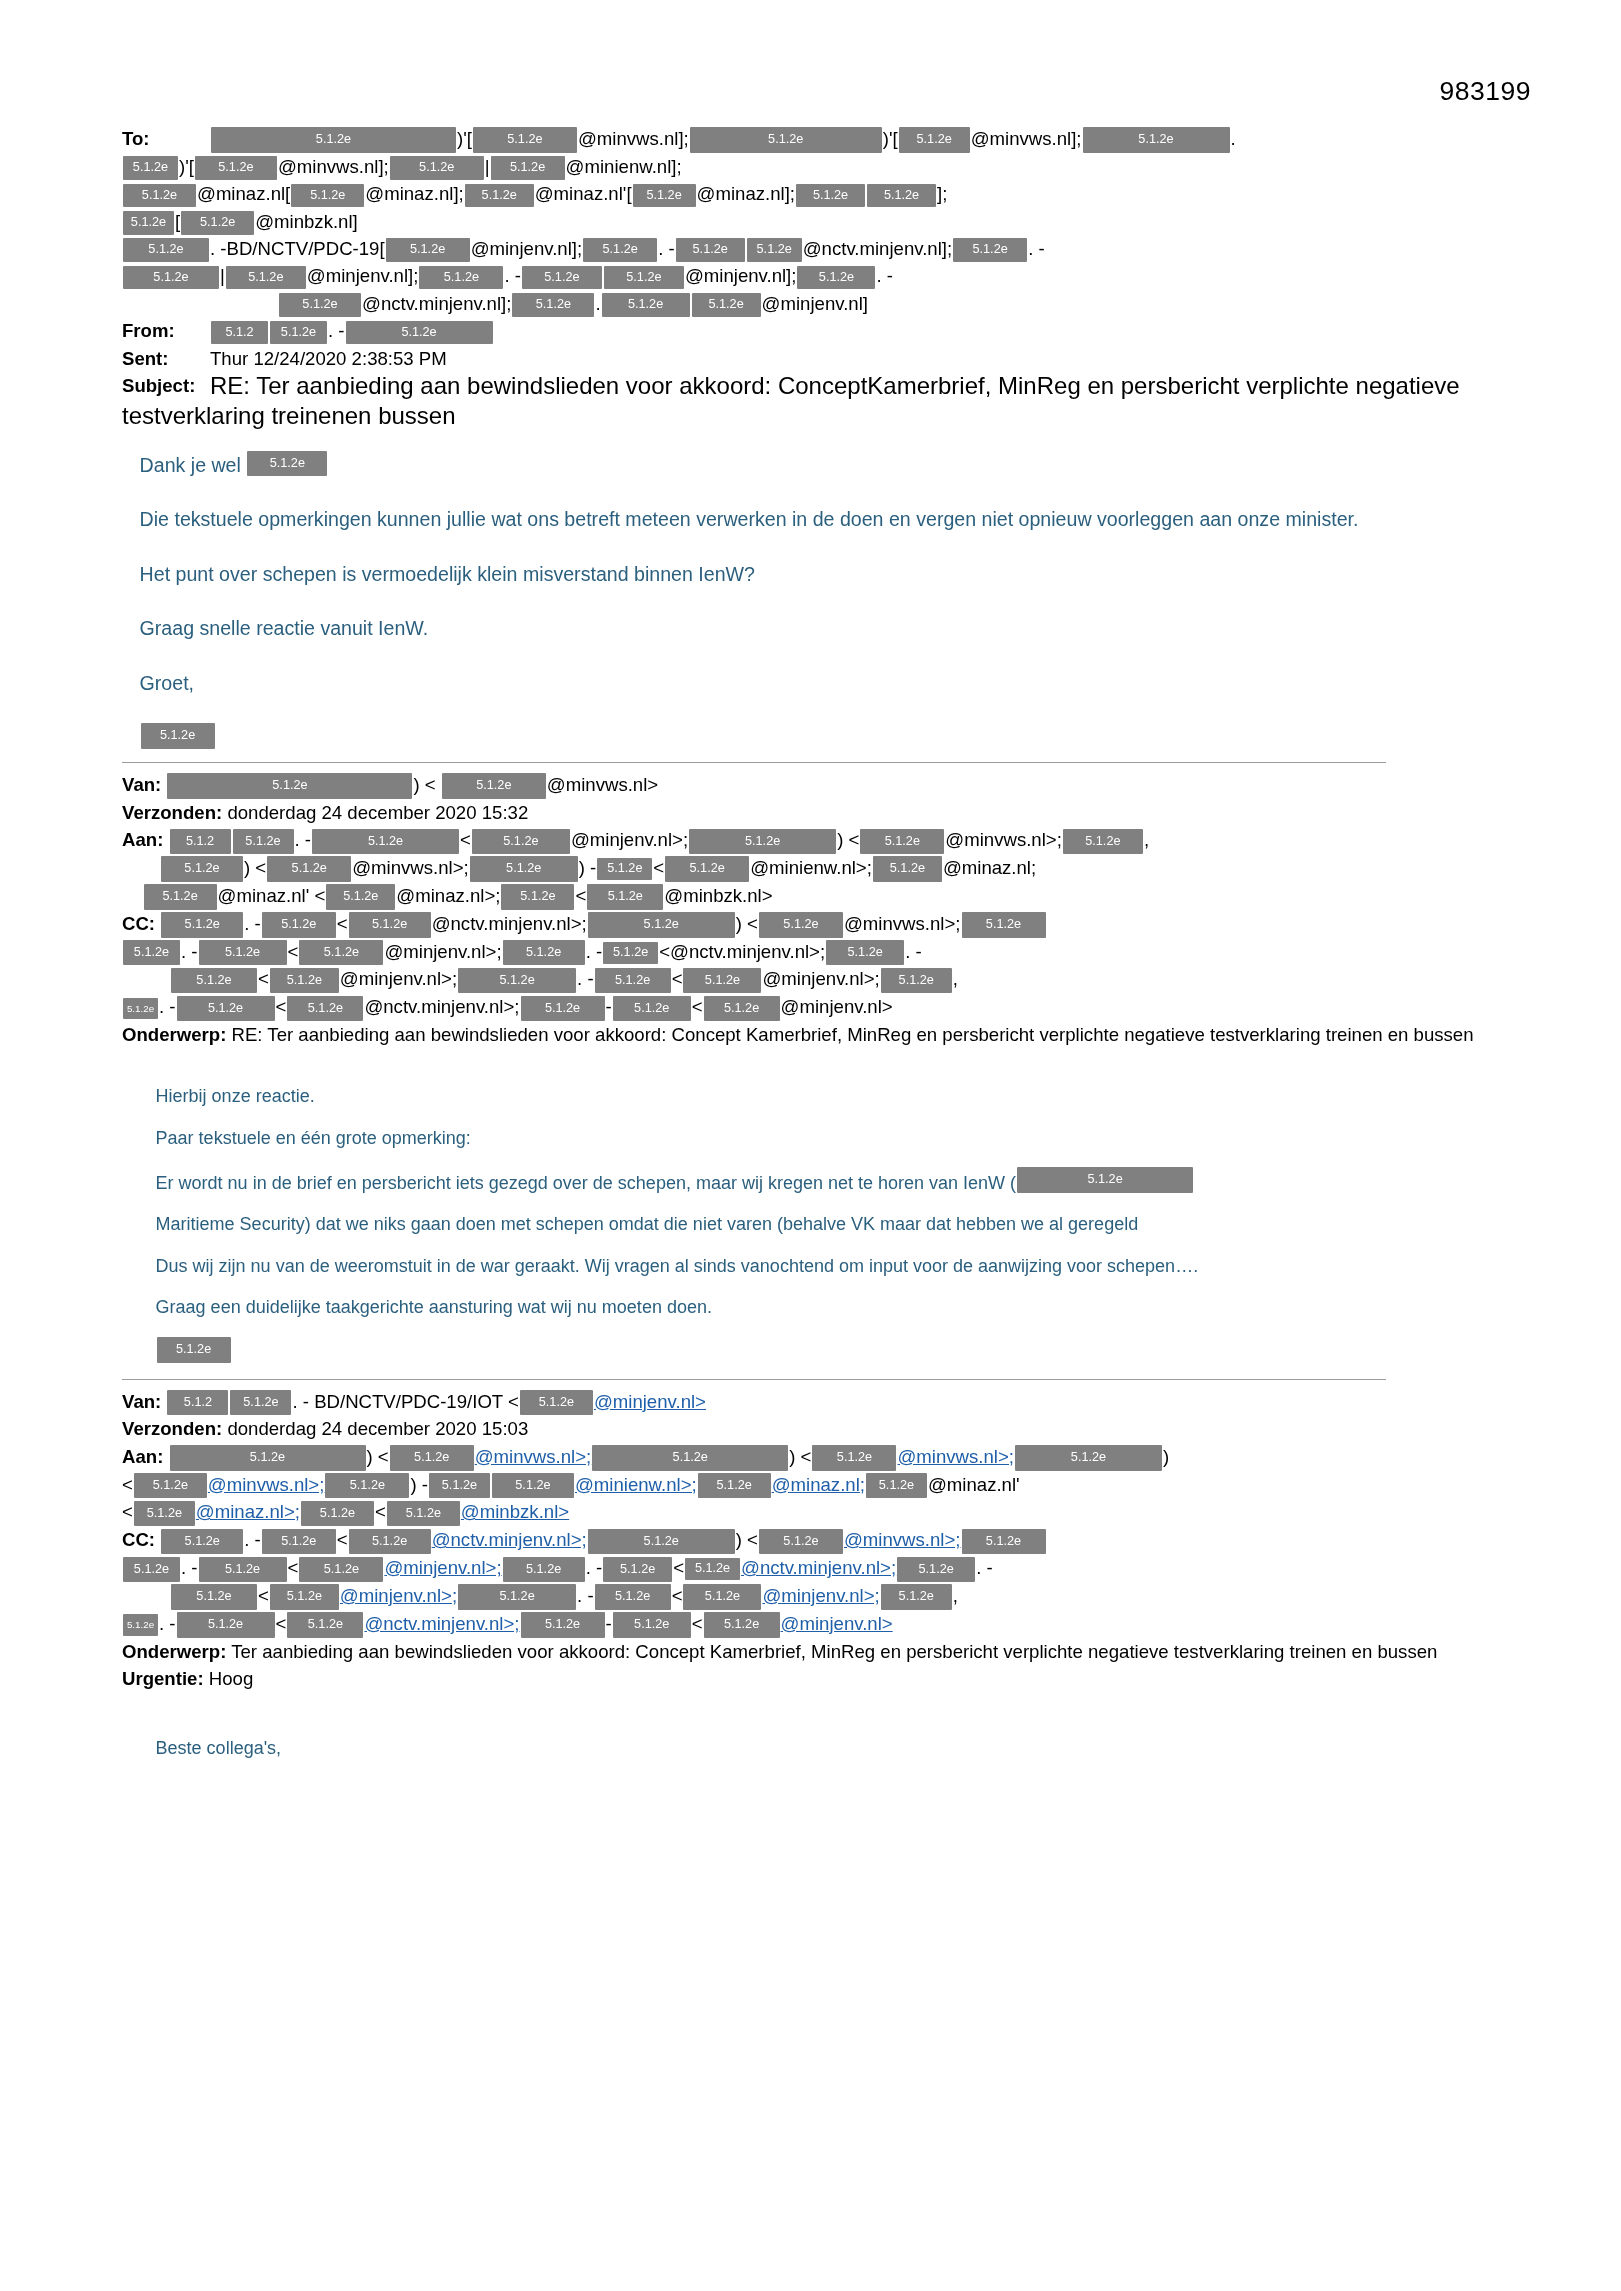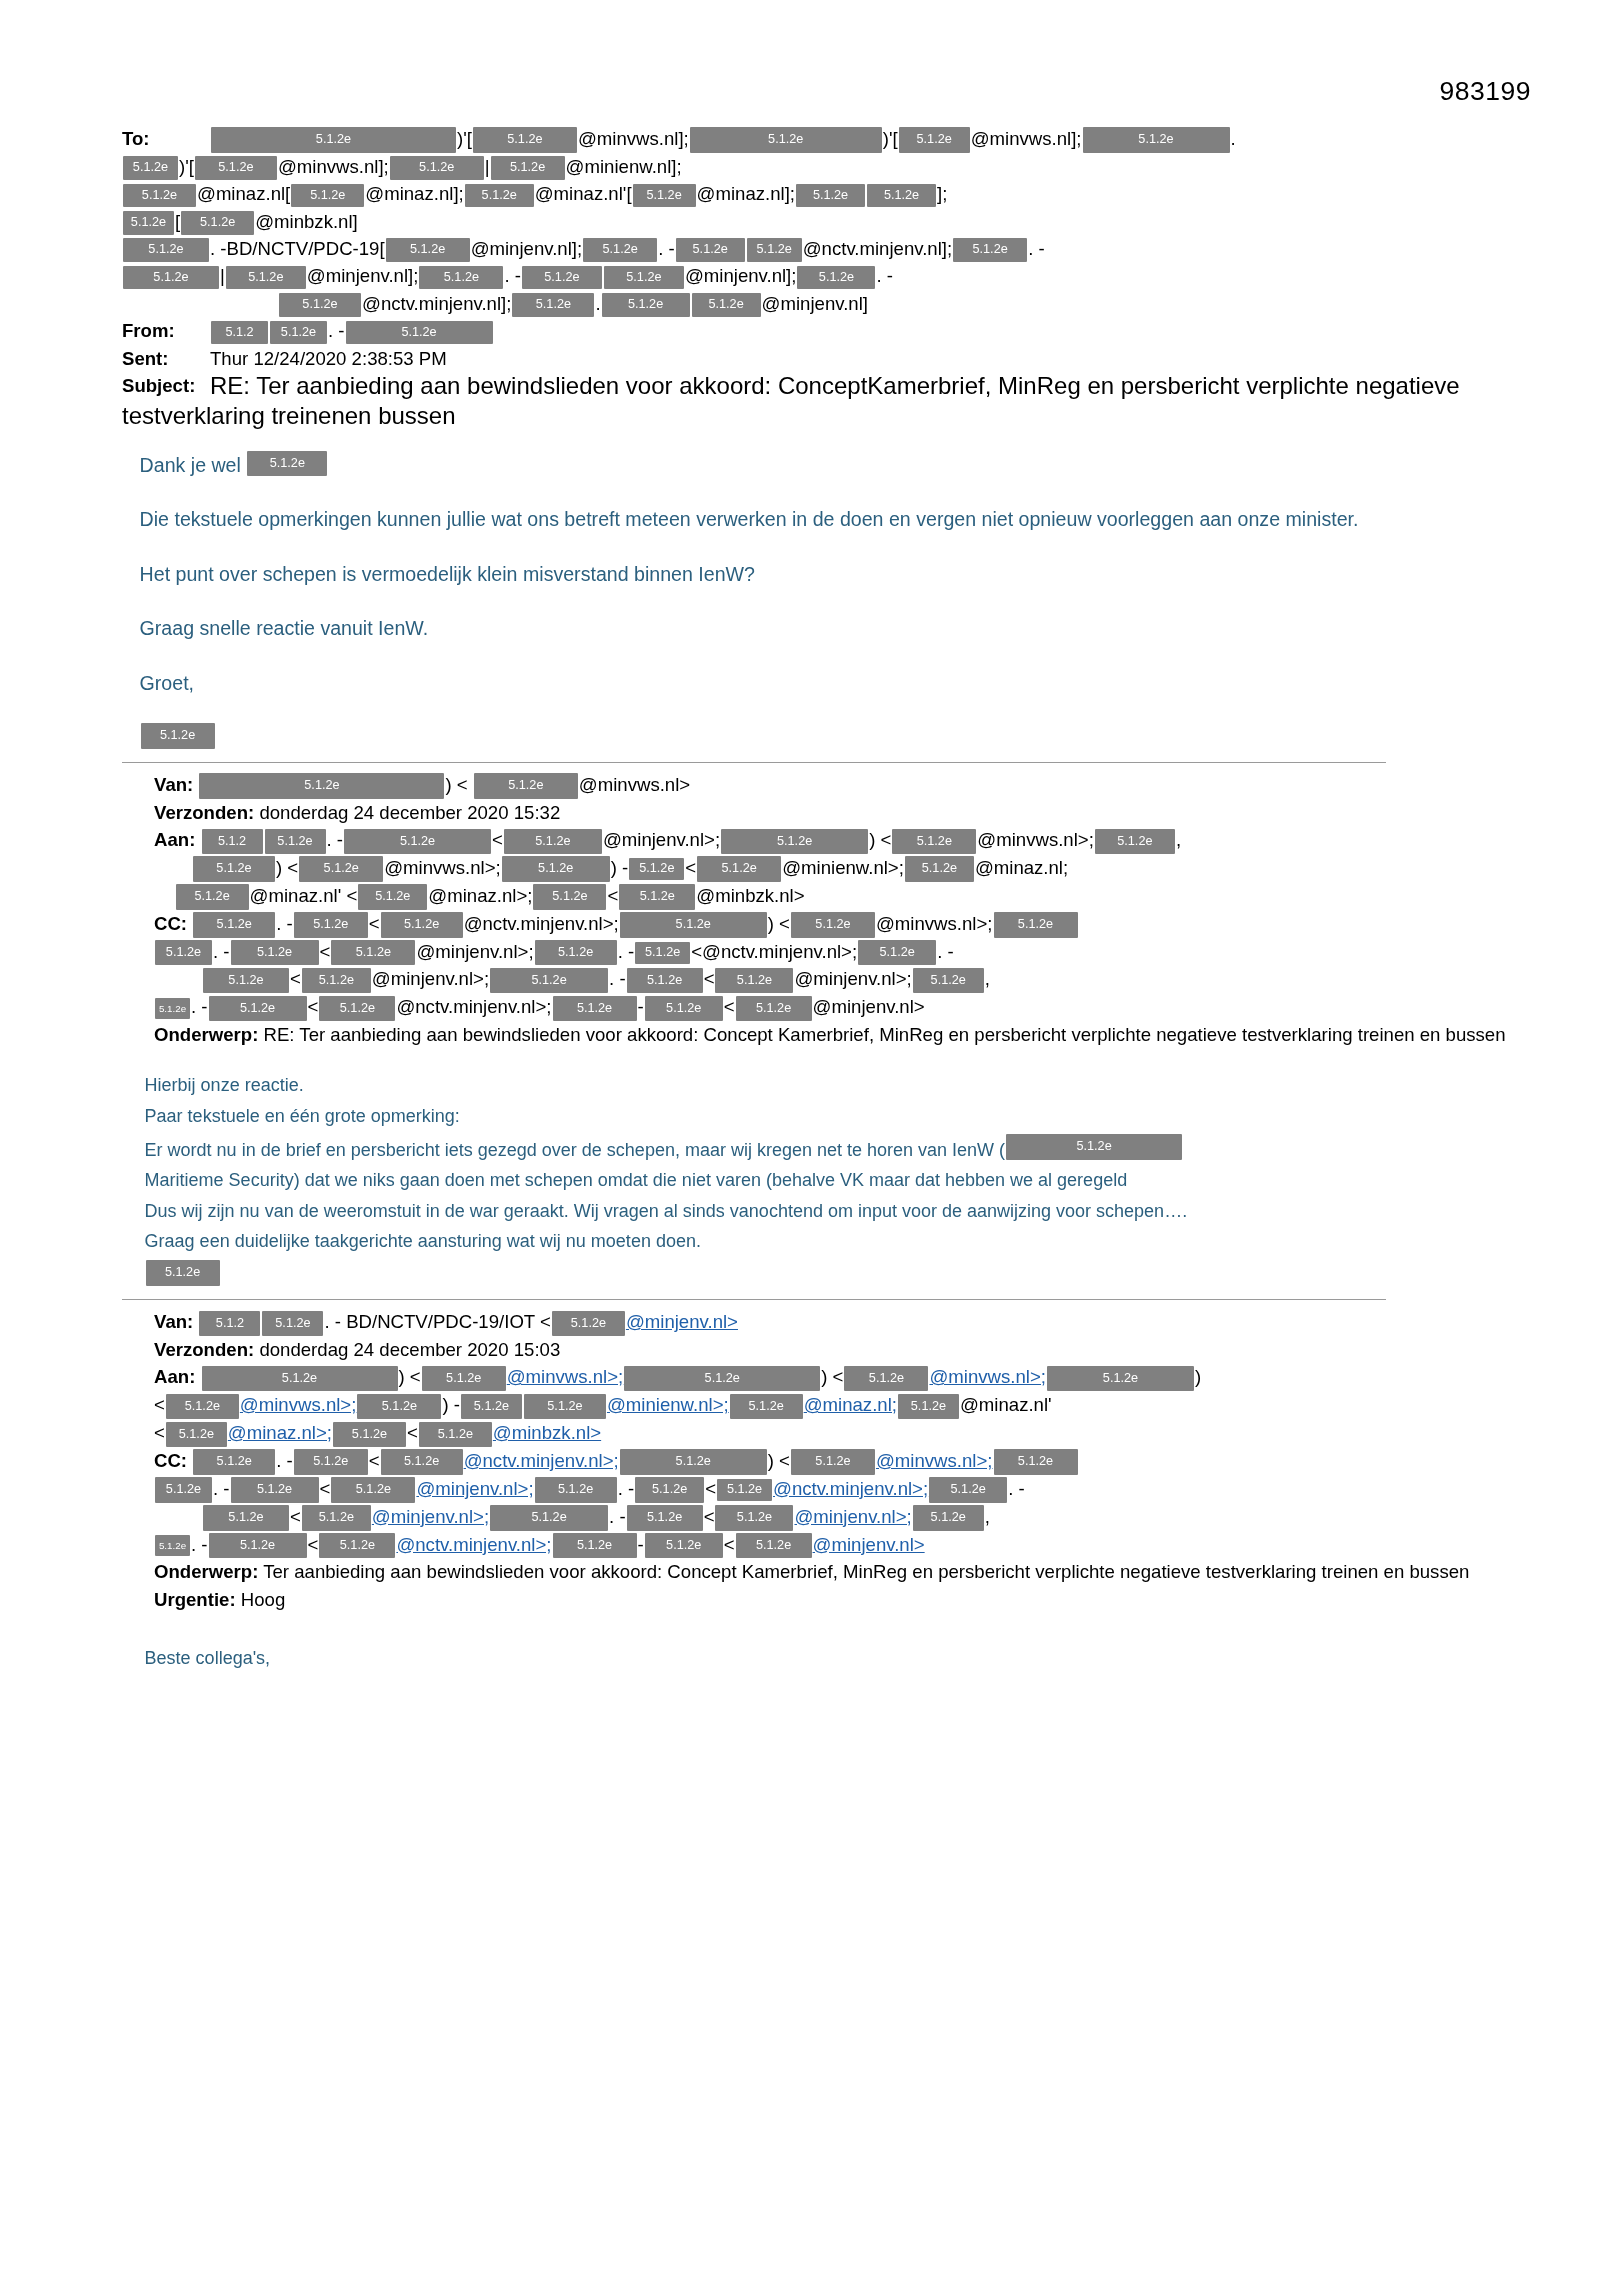--- a/index.html
+++ b/index.html
@@ -80,31 +80,30 @@
   .body-blue p { margin: 0 0 25.5px 0; }
 
   .quote-rule {
     border-top: 1px solid #9a9a9a;
     margin: 13.7px 0 7.8px 0;
     width: 1264px;
   }
   .quoted {
     font-size: 18.6px;
     line-height: 27.4px;
-    margin-left: 32px;
   }
   .quoted .lbl { font-weight: bold; }
   .link { color: #1f5fa9; text-decoration: underline; }
   .reply-body {
     color: #2b5f7e;
     font-size: 18px;
     line-height: 25.5px;
     margin-left: 17.6px;
   }
-  .reply-body p { margin: 5px; }
+  .reply-body p { margin: 16px; }
   .sp20 { display:block; height: 19.6px; }
   .sp28 { display:block; height: 27.4px; }
 </style>
 </head>
 <body>
 
 <div class="page">
 
   <div class="doc-id">983199</div>
 

